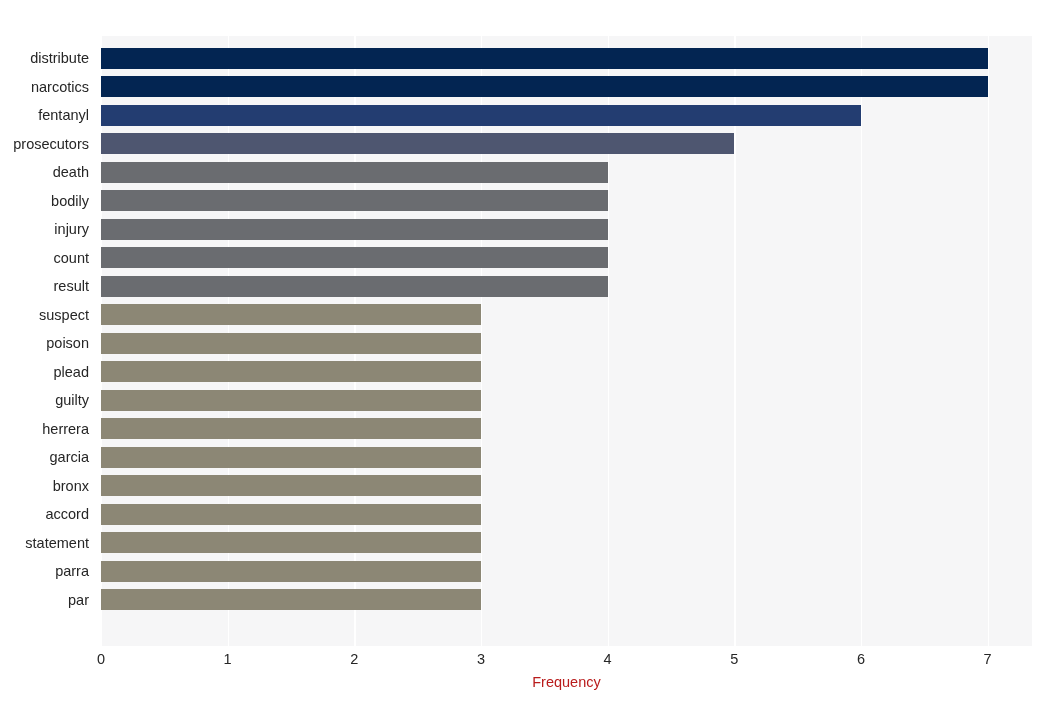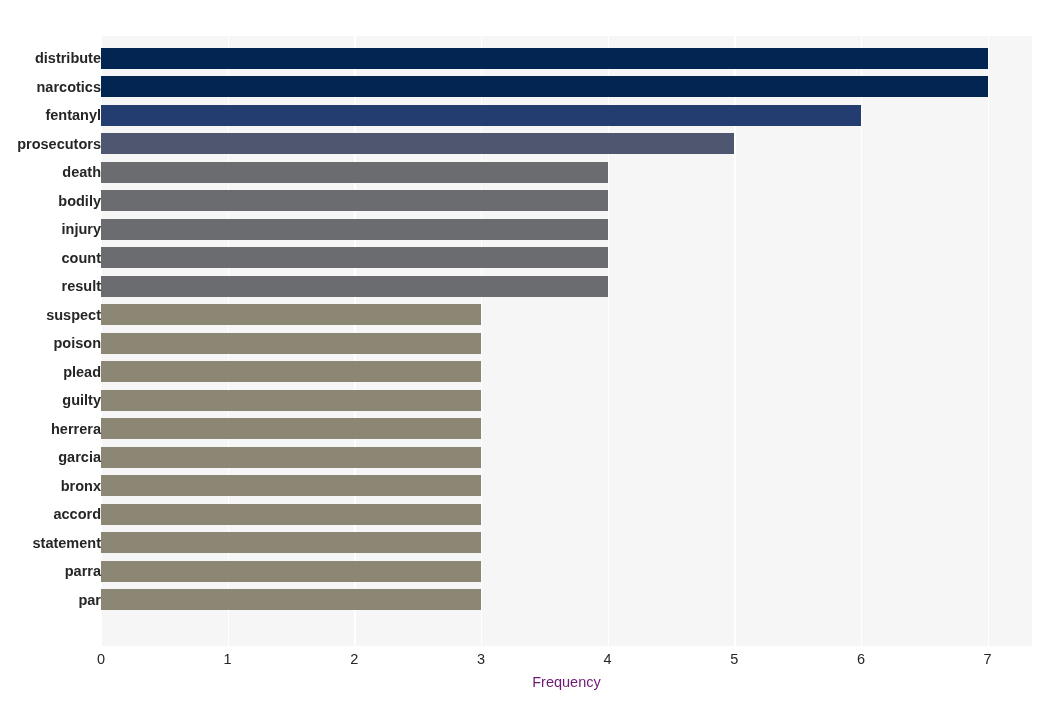--- a/index.html
+++ b/index.html
@@ -62,25 +62,24 @@
 
   .bar {
     position: absolute;
     left: 0;
     height: 21px;
   }
 
   
   #ylabels {
     position: absolute;
-    left: 12px;
+    left: 0;
     top: 36px;
     width: 95px;
     height: 610px;
-    font-weight: bold;
   }
   .ytick {
     position: absolute;
     right: 0;
     width: 95px;
     text-align: right;
     font-size: 14.5px;
     color: #262626;
     line-height: 14px;
   }
@@ -103,21 +102,21 @@
     color: #262626;
   }
 
   #xaxis-label {
     position: absolute;
     left: 101px;
     top: 674px;
     width: 931px;
     text-align: center;
     font-size: 14.5px;
-    color: #701a75;
+    color: #b91c1c;
   }
 </style>
 </head>
 <body>
 
 <div id="figure">
 
 
   <div id="plot-area">
     <div id="gridlines">

